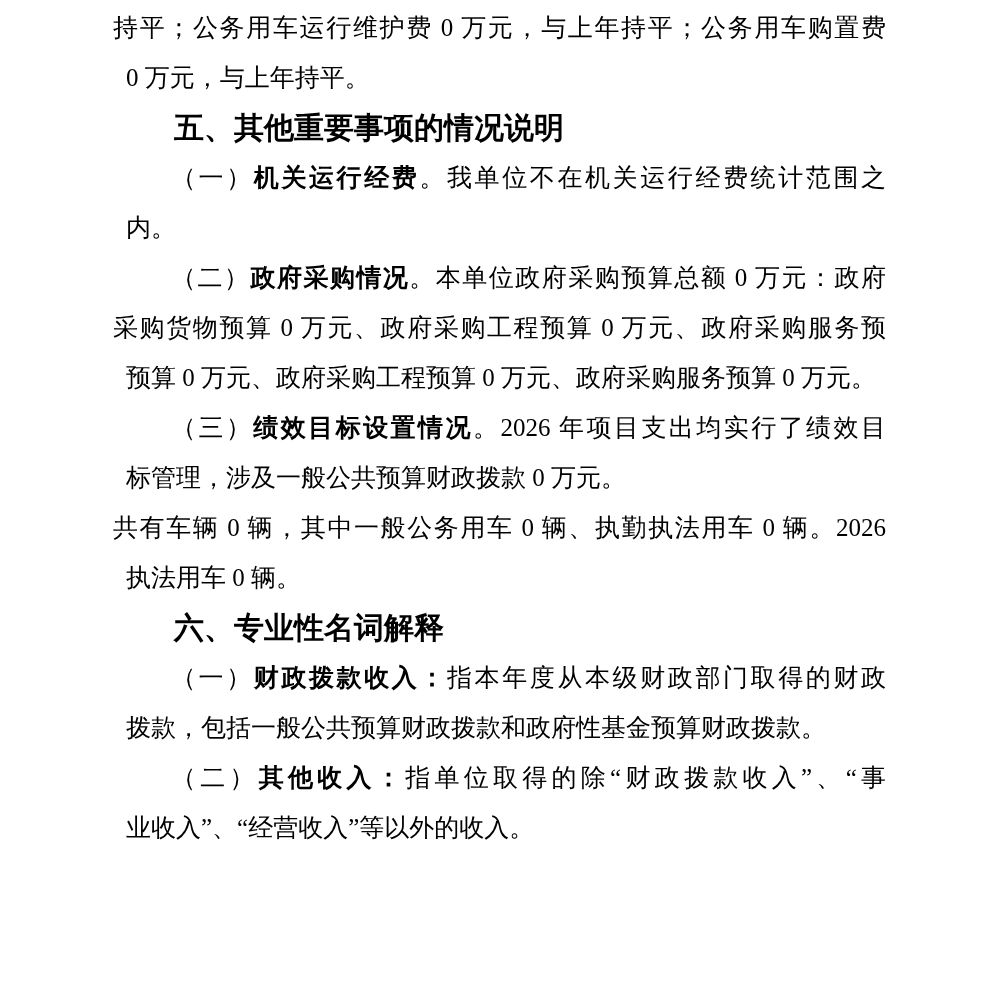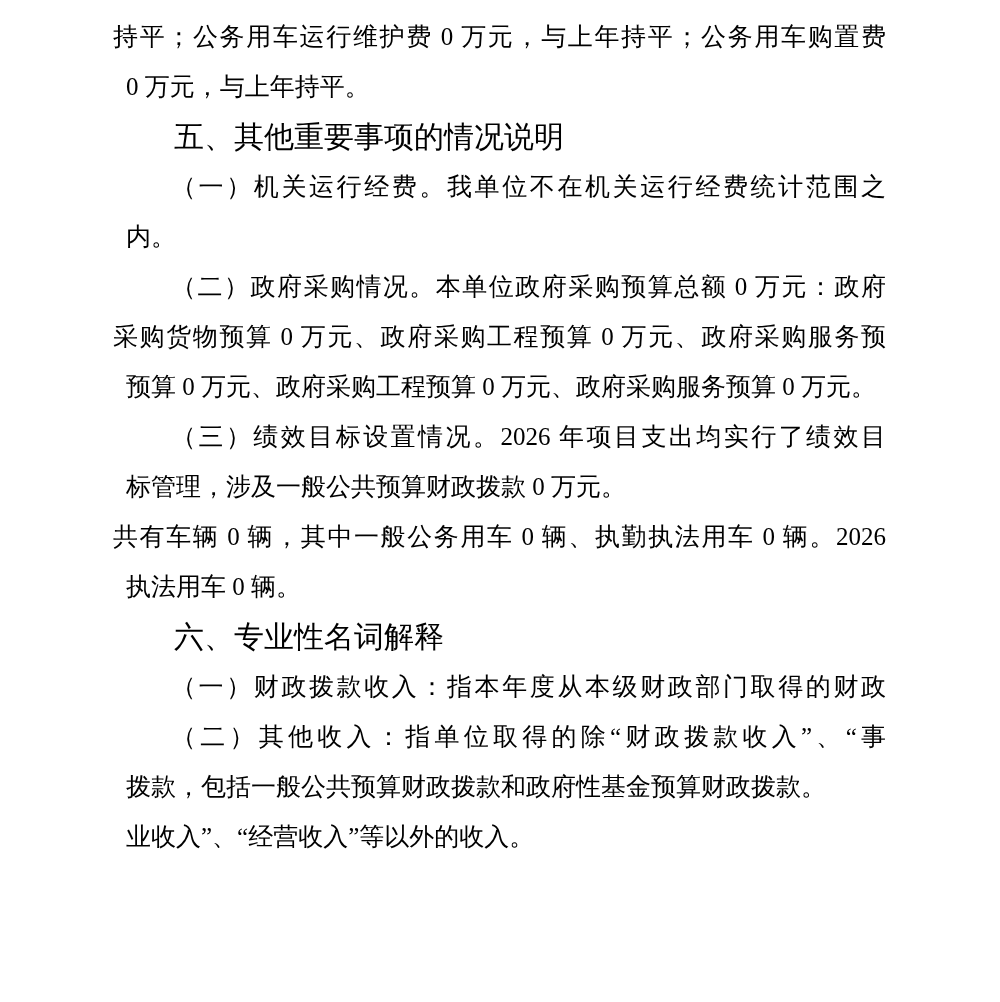--- a/index.html
+++ b/index.html
@@ -10,21 +10,21 @@
   .page {
     position: relative;
     width: 1000px;
     height: 1002px;
     background: #ffffff;
     overflow: hidden;
   }
   .doc {
     margin-left: 113px;
     width: 773px;
-    padding-top: 12px;
+    padding-top: 3px;
     color: #000000;
     font-family: "Liberation Serif", "DejaVu Serif", serif;
     font-size: 25px;
     line-height: 50px;
   }
   .line {
     text-align: justify;
     text-align-last: justify;
     text-justify: inter-character;
   }
@@ -37,21 +37,21 @@
   }
   .line.heading {
     font-family: "Liberation Sans", "DejaVu Sans", sans-serif;
     font-weight: bold;
     font-size: 30px;
     text-align: left;
     text-align-last: left;
     text-indent: 61px;
   }
   .bold-term {
-    font-weight: normal;
+    font-weight: bold;
   }
 </style>
 </head>
 <body>
 
 <div class="page" style="background: rgb(255, 255, 255);">
   <div class="doc" style="color: rgb(0, 0, 0);">
       <div class="line"><span class="normal-text">持平；公务用车运行维护费 0 万元，与上年持平；公务用车购置费</span></div>
       <div class="line last"><span class="normal-text">0 万元，与上年持平。</span></div>
       <div class="line heading"><span class="bold-term">五、其他重要事项的情况说明</span></div>
@@ -59,17 +59,17 @@
       <div class="line last"><span class="normal-text">内。</span></div>
       <div class="line indent"><span class="normal-text">（二）</span><span class="bold-term">政府采购情况</span><span class="normal-text">。本单位政府采购预算总额 0 万元：政府</span></div>
       <div class="line"><span class="normal-text">采购货物预算 0 万元、政府采购工程预算 0 万元、政府采购服务预</span></div>
       <div class="line last"><span class="normal-text">预算 0 万元、政府采购工程预算 0 万元、政府采购服务预算 0 万元。</span></div>
       <div class="line indent"><span class="normal-text">（三）</span><span class="bold-term">绩效目标设置情况</span><span class="normal-text">。2026 年项目支出均实行了绩效目</span></div>
       <div class="line last"><span class="normal-text">标管理，涉及一般公共预算财政拨款 0 万元。</span></div>
       <div class="line"><span class="normal-text">共有车辆 0 辆，其中一般公务用车 0 辆、执勤执法用车 0 辆。2026</span></div>
       <div class="line last"><span class="normal-text">执法用车 0 辆。</span></div>
       <div class="line heading"><span class="bold-term">六、专业性名词解释</span></div>
       <div class="line indent"><span class="normal-text">（一）</span><span class="bold-term">财政拨款收入：</span><span class="normal-text">指本年度从本级财政部门取得的财政</span></div>
+      <div class="line last"><span class="normal-text">拨款，包括一般公共预算财政拨款和政府性基金预算财政拨款。</span></div>
       <div class="line indent"><span class="normal-text">（二）</span><span class="bold-term">其他收入：</span><span class="normal-text">指单位取得的除“财政拨款收入”、“事</span></div>
-      <div class="line last"><span class="normal-text">拨款，包括一般公共预算财政拨款和政府性基金预算财政拨款。</span></div>
       <div class="line last"><span class="normal-text">业收入”、“经营收入”等以外的收入。</span></div>
     </div>
 </div>
 
 </body></html>

